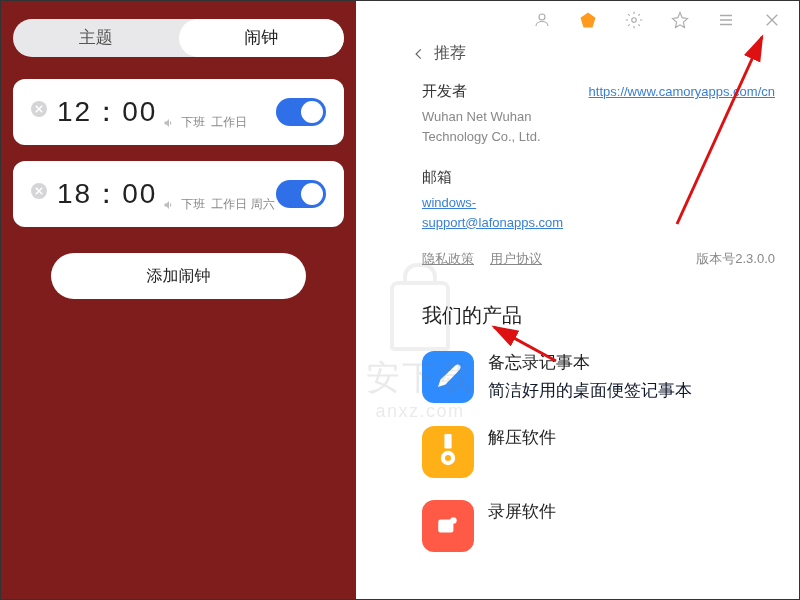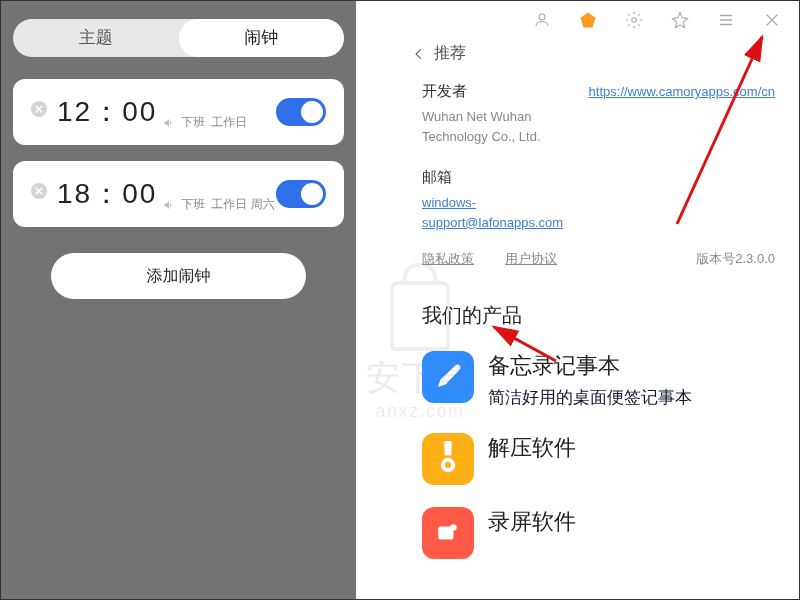--- a/index.html
+++ b/index.html
@@ -1,20 +1,20 @@
 <!DOCTYPE html>
 <html><head>
   <meta charset="utf-8">
   <style>
     * { margin: 0; padding: 0; box-sizing: border-box; }
     body { font-family: "Microsoft YaHei", "PingFang SC", sans-serif; width: 800px; height: 600px; overflow: hidden; background: #fff; border: 1px solid #333; }
     .container { display: flex; width: 100%; height: 100%; }
     
     
-    .left-panel { width: 355px; background: #737373; display: flex; flex-direction: column; padding: 0; }
+    .left-panel { width: 355px; background: #7f1d1d; display: flex; flex-direction: column; padding: 0; }
     .tabs { display: flex; background: #e8e8ea; border-radius: 20px; margin: 18px 12px 14px; height: 38px; overflow: hidden; }
     .tab { flex: 1; text-align: center; line-height: 38px; font-size: 17px; color: #555; cursor: pointer; border-radius: 20px; }
     .tab.active { background: #fff; color: #222; font-weight: 500; }
     
     .alarm-card { background: #fff; border-radius: 12px; margin: 8px 12px; padding: 14px 18px; display: flex; align-items: center; justify-content: space-between; }
     .alarm-left { display: flex; align-items: flex-start; gap: 10px; }
     .alarm-remove { width: 16px; height: 16px; border-radius: 50%; background: #d5d5d8; display: flex; align-items: center; justify-content: center; margin-top: 8px; cursor: pointer; }
     .alarm-remove svg { width: 8px; height: 8px; }
     .alarm-info { display: flex; flex-direction: row; align-items: flex-end; }
     .alarm-time { font-size: 28px; color: #222; font-weight: 400; letter-spacing: 2px; }
@@ -34,29 +34,29 @@
     .titlebar .tb-icon svg { width: 18px; height: 18px; }
     
     .breadcrumb { display: flex; align-items: center; gap: 8px; padding: 8px 14px 18px; color: #555; font-size: 16px; }
     .back-arrow { width: 14px; height: 14px; cursor: pointer; }
     
     .details { padding: 0 24px; display: grid; grid-template-columns: 1fr 1fr; column-gap: 10px; row-gap: 22px; }
     .detail-label { color: #333; font-size: 15px; margin-bottom: 6px; }
     .detail-value { color: #888; font-size: 13px; line-height: 1.5; }
     .detail-value a { color: #3a7fd5; text-decoration: underline; }
     
-    .policy-row { padding: 18px 24px 10px; display: flex; align-items: center; gap: 31px; color: #888; font-size: 13px; }
+    .policy-row { padding: 18px 24px 10px; display: flex; align-items: center; gap: 16px; color: #888; font-size: 13px; }
     .policy-row a { color: #888; text-decoration: underline; cursor: pointer; }
     .version { margin-left: auto; color: #888; font-size: 13px; }
     
     .section-title { font-size: 20px; color: #222; padding: 24px 24px 14px; }
     
     .product { display: flex; align-items: flex-start; gap: 14px; padding: 8px 24px 14px; }
     .product-icon { width: 52px; height: 52px; border-radius: 12px; display: flex; align-items: center; justify-content: center; flex-shrink: 0; }
-    .product-name { font-size: 22px; color: #222; margin-bottom: 4px; }
+    .product-name { font-size: 17px; color: #222; margin-bottom: 4px; }
     .product-desc { font-size: 17px; color: #0f172a; line-height: 1.5; }
     
     
     .watermark { position: absolute; left: 50%; top: 50%; transform: translate(-50%, -50%); opacity: 0.15; text-align: center; pointer-events: none; z-index: 1; }
     .watermark-icon { width: 60px; height: 70px; margin: 0 auto 4px; border: 4px solid #999; border-radius: 8px 8px 4px 4px; position: relative; }
     .watermark-icon::before { content: ""; position: absolute; width: 26px; height: 18px; border: 4px solid #999; border-bottom: none; border-radius: 14px 14px 0 0; top: -22px; left: 50%; transform: translateX(-50%); }
     .wm-big { font-size: 34px; color: #777; font-weight: 500; letter-spacing: 2px; }
     .wm-small { font-size: 18px; color: #777; letter-spacing: 1.5px; }
     
     

